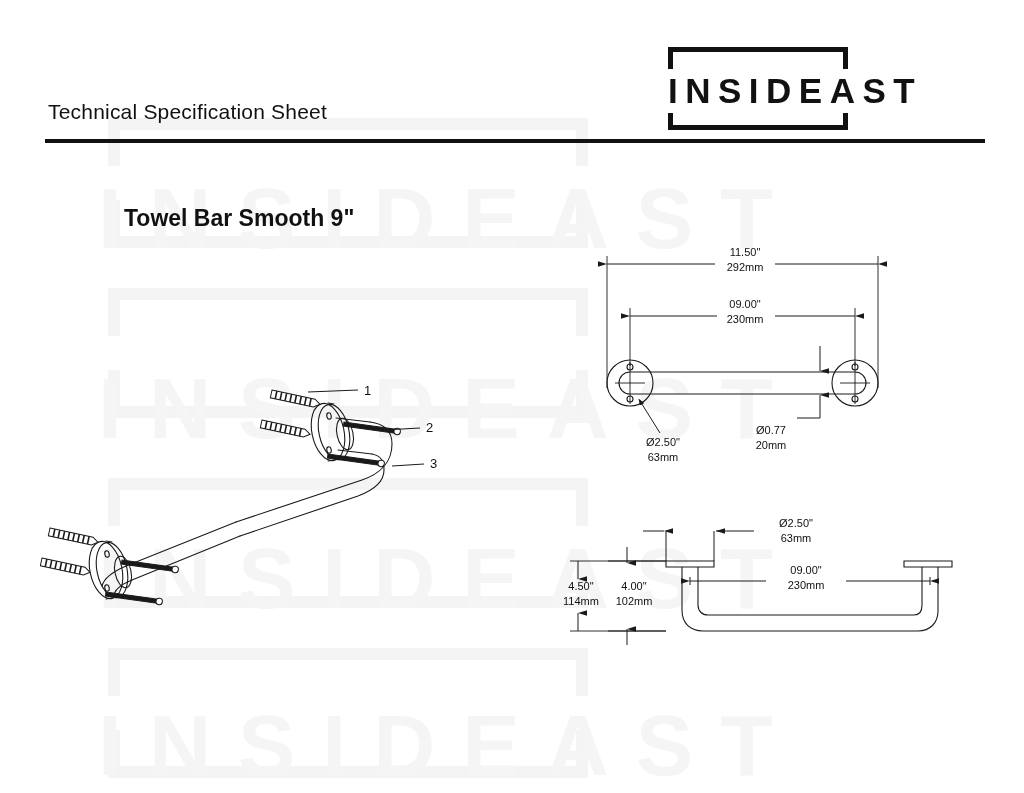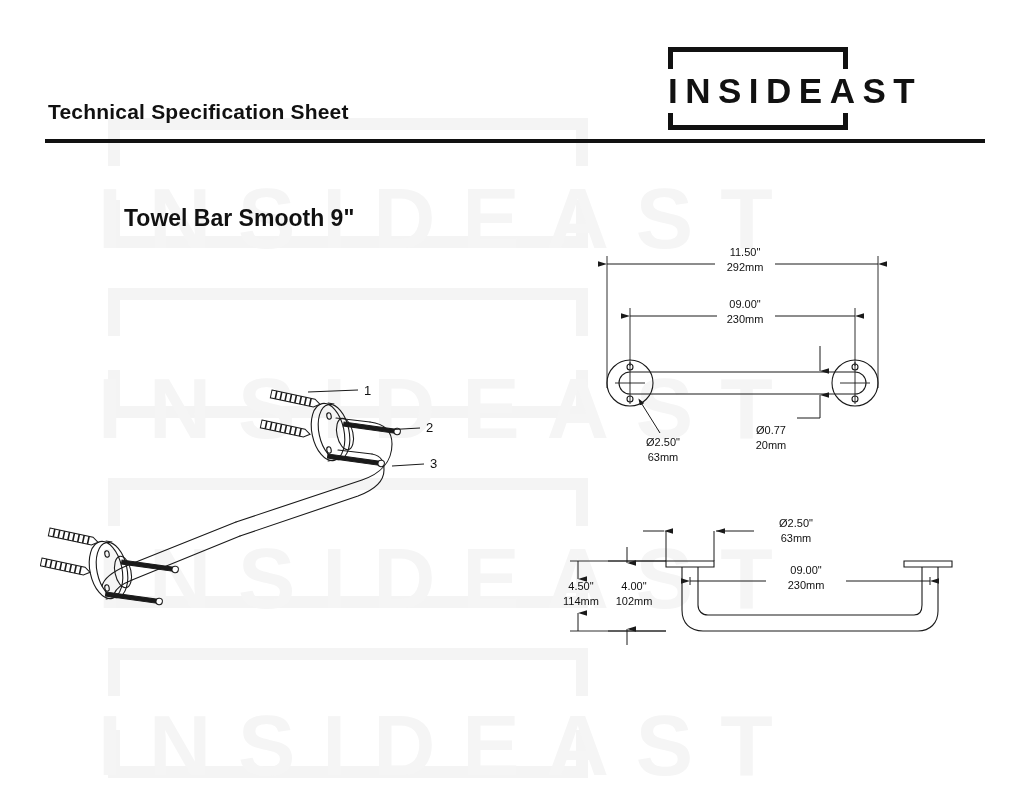--- a/index.html
+++ b/index.html
@@ -28,21 +28,21 @@
     pointer-events: none;
     z-index: 0;
   }
 
   
   #header-title {
     position: absolute;
     left: 48px;
     top: 100px;
     font-size: 21px;
-    font-weight: bold;
+    font-weight: normal;
     letter-spacing: 0.2px;
     white-space: nowrap;
     z-index: 3;
   }
   #header-rule {
     position: absolute;
     left: 45px;
     top: 139px;
     width: 940px;
     height: 4px;

